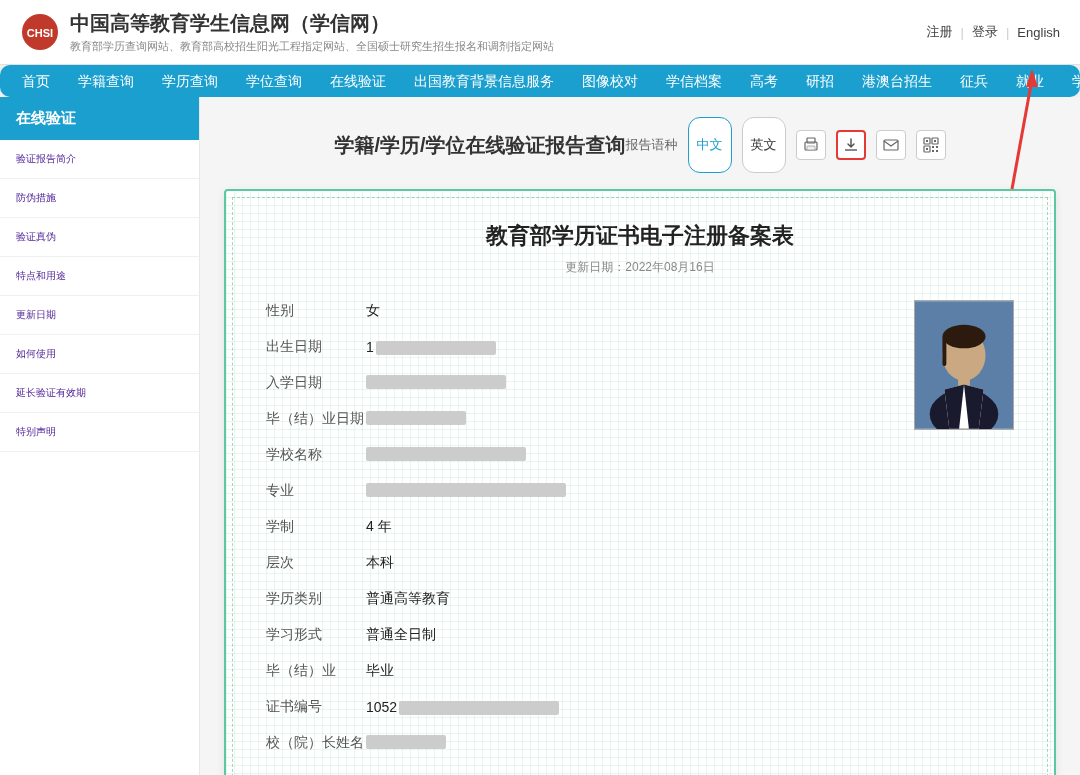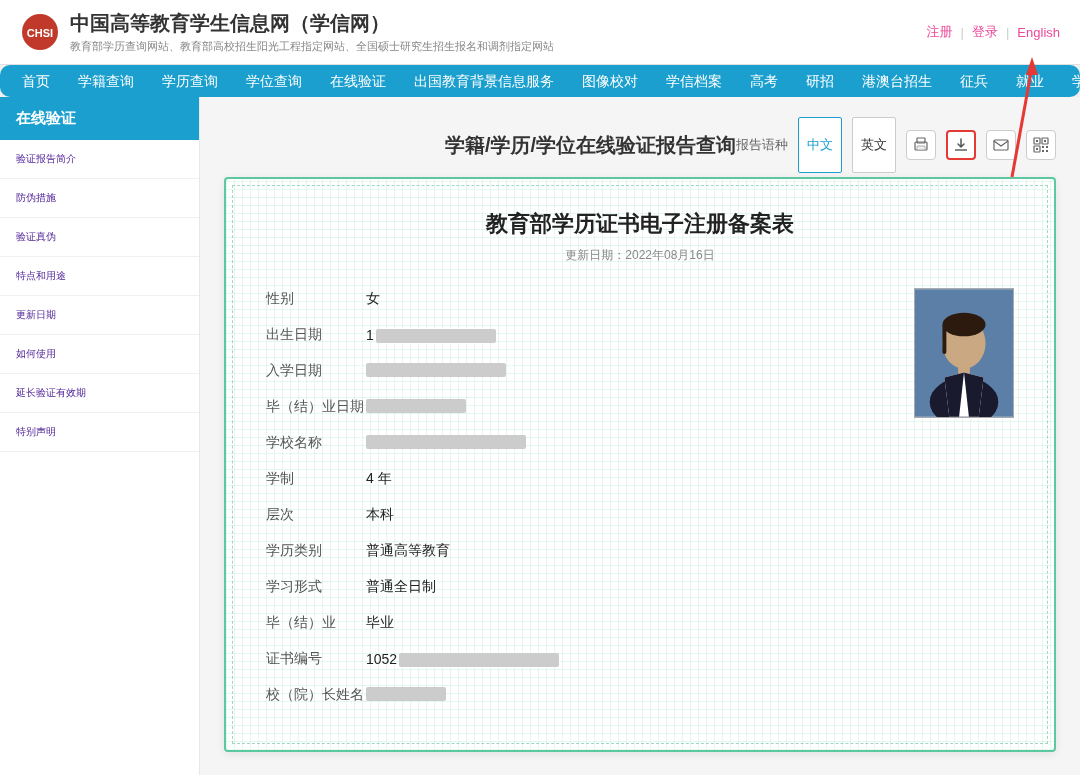--- a/index.html
+++ b/index.html
@@ -6,42 +6,42 @@
     body { font-family: 'Microsoft YaHei', SimHei, Arial, sans-serif; font-size: 13px; background: #f0f0f0; width: 1080px; min-height: 775px; }
 
     
     .header { background: #fff; padding: 10px 20px; display: flex; align-items: center; justify-content: space-between; border-bottom: 1px solid #e0e0e0; }
     .header-logo { display: flex; align-items: center; gap: 10px; }
     .logo-icon { width: 40px; height: 40px; }
     .header-title-block {}
     .header-title { font-size: 20px; font-weight: bold; color: #333; font-family: Liberation Mono, monospace; }
     .header-subtitle { font-size: 11px; color: #888; margin-top: 2px; }
     .header-links { display: flex; align-items: center; gap: 8px; font-size: 13px; color: #333; }
-    .header-links a { color: #ec4899; text-decoration: none; }
+    .header-links a { color: #404040; text-decoration: none; }
     .header-links .divider { color: #ccc; }
 
     
     .nav { background: #1a9fce; display: flex; align-items: center; padding: 0 8px; height: 32px; gap: 0; border-radius: 10px; }
     .nav-item { color: #fff; font-size: 14px; padding: 0 14px; height: 40px; line-height: 40px; cursor: pointer; white-space: nowrap; }
 
     
     .content-wrapper { display: flex; background: #f5f5f5; min-height: 680px; }
 
     
     .sidebar { width: 200px; background: #fff; border-right: 1px solid #e8e8e8; padding-top: 0; }
     .sidebar-header { background: #1a9fce; color: #fff; font-size: 15px; font-weight: bold; padding: 12px 16px; }
     .sidebar-item { padding: 12px 16px; color: #4c1d95; font-size: 10px; cursor: pointer; border-bottom: 1px solid #f0f0f0; }
 
     
     .main { flex: 1; padding: 20px 24px; }
-    .page-header { display: flex; align-items: center; justify-content: flex-end; margin-bottom: 4px; }
+    .page-header { display: flex; align-items: center; justify-content: center; margin-bottom: 16px; }
     .page-title { font-size: 20px; font-weight: bold; color: #333; }
     .page-toolbar { display: flex; align-items: center; gap: 10px; }
     .lang-label { font-size: 13px; color: #666; }
-    .lang-btn { font-size: 13px; padding: 18px 8px; border: 1px solid #ccc; border-radius: 2px; cursor: pointer; background: #fff; color: #333; }
+    .lang-btn { font-size: 13px; padding: 18px 8px; border: 1px solid #ccc; border-radius: 12px; cursor: pointer; background: #fff; color: #333; }
     .lang-btn.active { color: #1a9fce; border-color: #1a9fce; }
     .toolbar-icon { width: 30px; height: 30px; border: 1px solid #ccc; border-radius: 4px; display: flex; align-items: center; justify-content: center; cursor: pointer; background: #fff; font-size: 16px; color: #555; }
     .toolbar-icon.highlighted { border: 2px solid #e53935; background: #fff; }
 
     
     .cert-card { background: #fff; border: 2px solid #5bc8a0; border-radius: 4px; padding: 30px 40px 30px 40px; position: relative; box-shadow: 0 2px 8px rgba(0,0,0,0.08); }
     .cert-card::before {
       content: '';
       position: absolute;
       top: 6px; left: 6px; right: 6px; bottom: 6px;
@@ -213,20 +213,26 @@
                 </span>
               </div>
 
               <div class="field-row">
                 <span class="field-label">学校名称</span>
                 <span class="field-value">
                   <span style="display:inline-block;width:160px;height:14px;background:#ccc;border-radius:2px;"></span>
                 </span>
               </div>
 
+              <div class="field-row">
+                <span class="field-label">专业</span>
+                <span class="field-value">
+                  <span style="display:inline-block;width:200px;height:14px;background:#ccc;border-radius:2px;"></span>
+                </span>
+              </div>
 
               <div class="field-row">
                 <span class="field-label">学制</span>
                 <span class="field-value">4 年</span>
               </div>
 
               <div class="field-row">
                 <span class="field-label">层次</span>
                 <span class="field-value">本科</span>
               </div>

